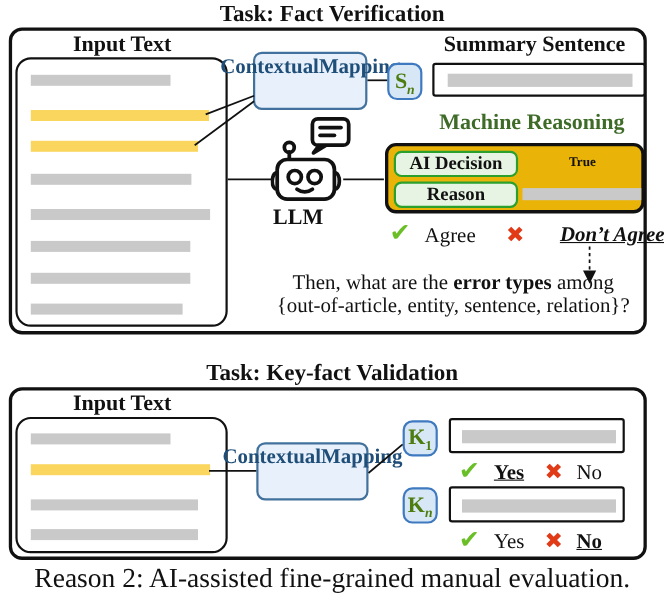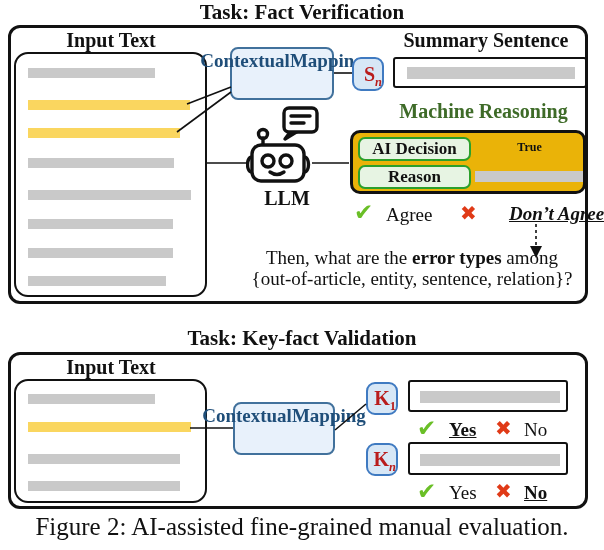--- a/index.html
+++ b/index.html
@@ -8,22 +8,22 @@
   .title{position:absolute;font-weight:bold;font-size:21px;text-align:center;white-space:nowrap;}
   .heading{position:absolute;font-weight:bold;font-size:20px;text-align:center;white-space:nowrap;}
   .outerbox{position:absolute;border:3px solid #111;border-radius:12px;background:#fff;box-sizing:border-box;}
   .docbox{position:absolute;border:2px solid #111;border-radius:14px;background:#fff;box-sizing:border-box;}
   .bar{position:absolute;height:10px;background:var(--bar_gray);}
   .bar.hl{background:var(--highlight_yellow);}
   .bluebox{position:absolute;background:var(--blue_fill);border:2px solid var(--blue_border);border-radius:8px;
            color:var(--blue_text);font-weight:bold;font-size:19px;text-align:center;line-height:1.25;
            display:flex;flex-direction:row;justify-content:center;box-sizing:border-box;}
   .chip{position:absolute;background:var(--chip_fill);border:2px solid var(--chip_border);border-radius:9px;
-        font-weight:bold;font-size:20px;display:flex;align-items:center;justify-content:flex-end;
-        color:#b91c1c;box-sizing:border-box;}
+        font-weight:bold;font-size:20px;display:flex;align-items:center;justify-content:center;
+        color:#4d7c0f;box-sizing:border-box;}
   .chip sub{font-size:0.62em;line-height:0;}
   .it{font-style:italic;}
   .rect{position:absolute;border:2px solid #111;border-radius:3px;background:#fff;box-sizing:border-box;}
   .mrbox{position:absolute;border:3px solid #111;border-radius:10px;background:#eab308;box-sizing:border-box;}
   .greenchip{position:absolute;background:var(--green_fill);border:2px solid var(--green_border);border-radius:7px;
              font-weight:bold;font-size:17px;display:flex;align-items:center;justify-content:center;
              color:#111;box-sizing:border-box;}
   .green-heading{color:var(--green_heading);}
   .check{position:absolute;color:var(--check_green);font-size:23px;font-weight:bold;line-height:1;
          font-family:"DejaVu Sans",sans-serif;}
@@ -85,21 +85,21 @@
       <circle cx="17" cy="28" r="4.5" fill="#fff"></circle>
       <line x1="17" y1="32" x2="17" y2="39"></line>
       <path d="M6 51 C 0 51 0 66 6 66"></path>
       <path d="M58 51 C 64 51 64 66 58 66"></path>
       <rect x="6" y="39" width="52" height="36" rx="9" fill="#fff"></rect>
       <circle cx="22" cy="55" r="6" fill="#fff"></circle>
       <circle cx="40" cy="55" r="6" fill="#fff"></circle>
       <path d="M24 66 Q 31 71 38 66"></path>
     </g>
   </svg>
-  <div class="heading" style="left:248px;top:187px;width:78px;">LLM</div>
+  <div class="heading" style="left:232px;top:187px;width:78px;">LLM</div>
 
   <div class="mrbox" style="left:350px;top:130px;width:236px;height:64px;">
     <div class="greenchip" style="left:5px;top:4px;width:113px;height:24px;">
       <span>AI Decision</span>
     </div>
     <div class="valuetext" style="left:125px;top:7px;width:103px;">True</div>
     <div class="greenchip" style="left:5px;top:32px;width:113px;height:24px;">
       <span>Reason</span>
     </div>
     <div class="bar" style="left:122px;top:38px;width:108px;height:11px;"></div>
@@ -149,21 +149,21 @@
     <span><span>K</span><sub class="it">n</sub></span>
   </div>
   <div class="rect" style="left:408px;top:442px;width:160px;height:33px;">
     <div class="bar" style="left:10px;top:10px;width:140px;height:12px;"></div>
   </div>
   <div class="check" style="left:417px;top:480px;">✔</div>
   <div class="lbl" style="left:449px;top:482px;">Yes</div>
   <div class="cross" style="left:495px;top:481px;">✖</div>
   <div class="lbl bold-ul" style="left:524px;top:482px;">No</div>
 
-  <div class="caption" style="left:0;top:513px;width:604px;">Figure 2: AI-assisted fine-grained manual evaluation.</div>
+  <div class="caption" style="left:0;top:513px;width:604px;">Reason 2: AI-assisted fine-grained manual evaluation.</div>
 
   <svg id="lines" width="604" height="550">
     <g stroke="#111" stroke-width="1.6" fill="none">
       <line x1="187" y1="104" x2="231" y2="87"></line>
       <line x1="177" y1="132" x2="231" y2="92"></line>
       <line x1="207" y1="163" x2="247" y2="163"></line>
       <line x1="312" y1="163" x2="349" y2="163"></line>
       <line x1="334" y1="73" x2="352" y2="73"></line>
       <line x1="190" y1="428" x2="233" y2="428"></line>
       <line x1="335" y1="430" x2="366" y2="404"></line>

